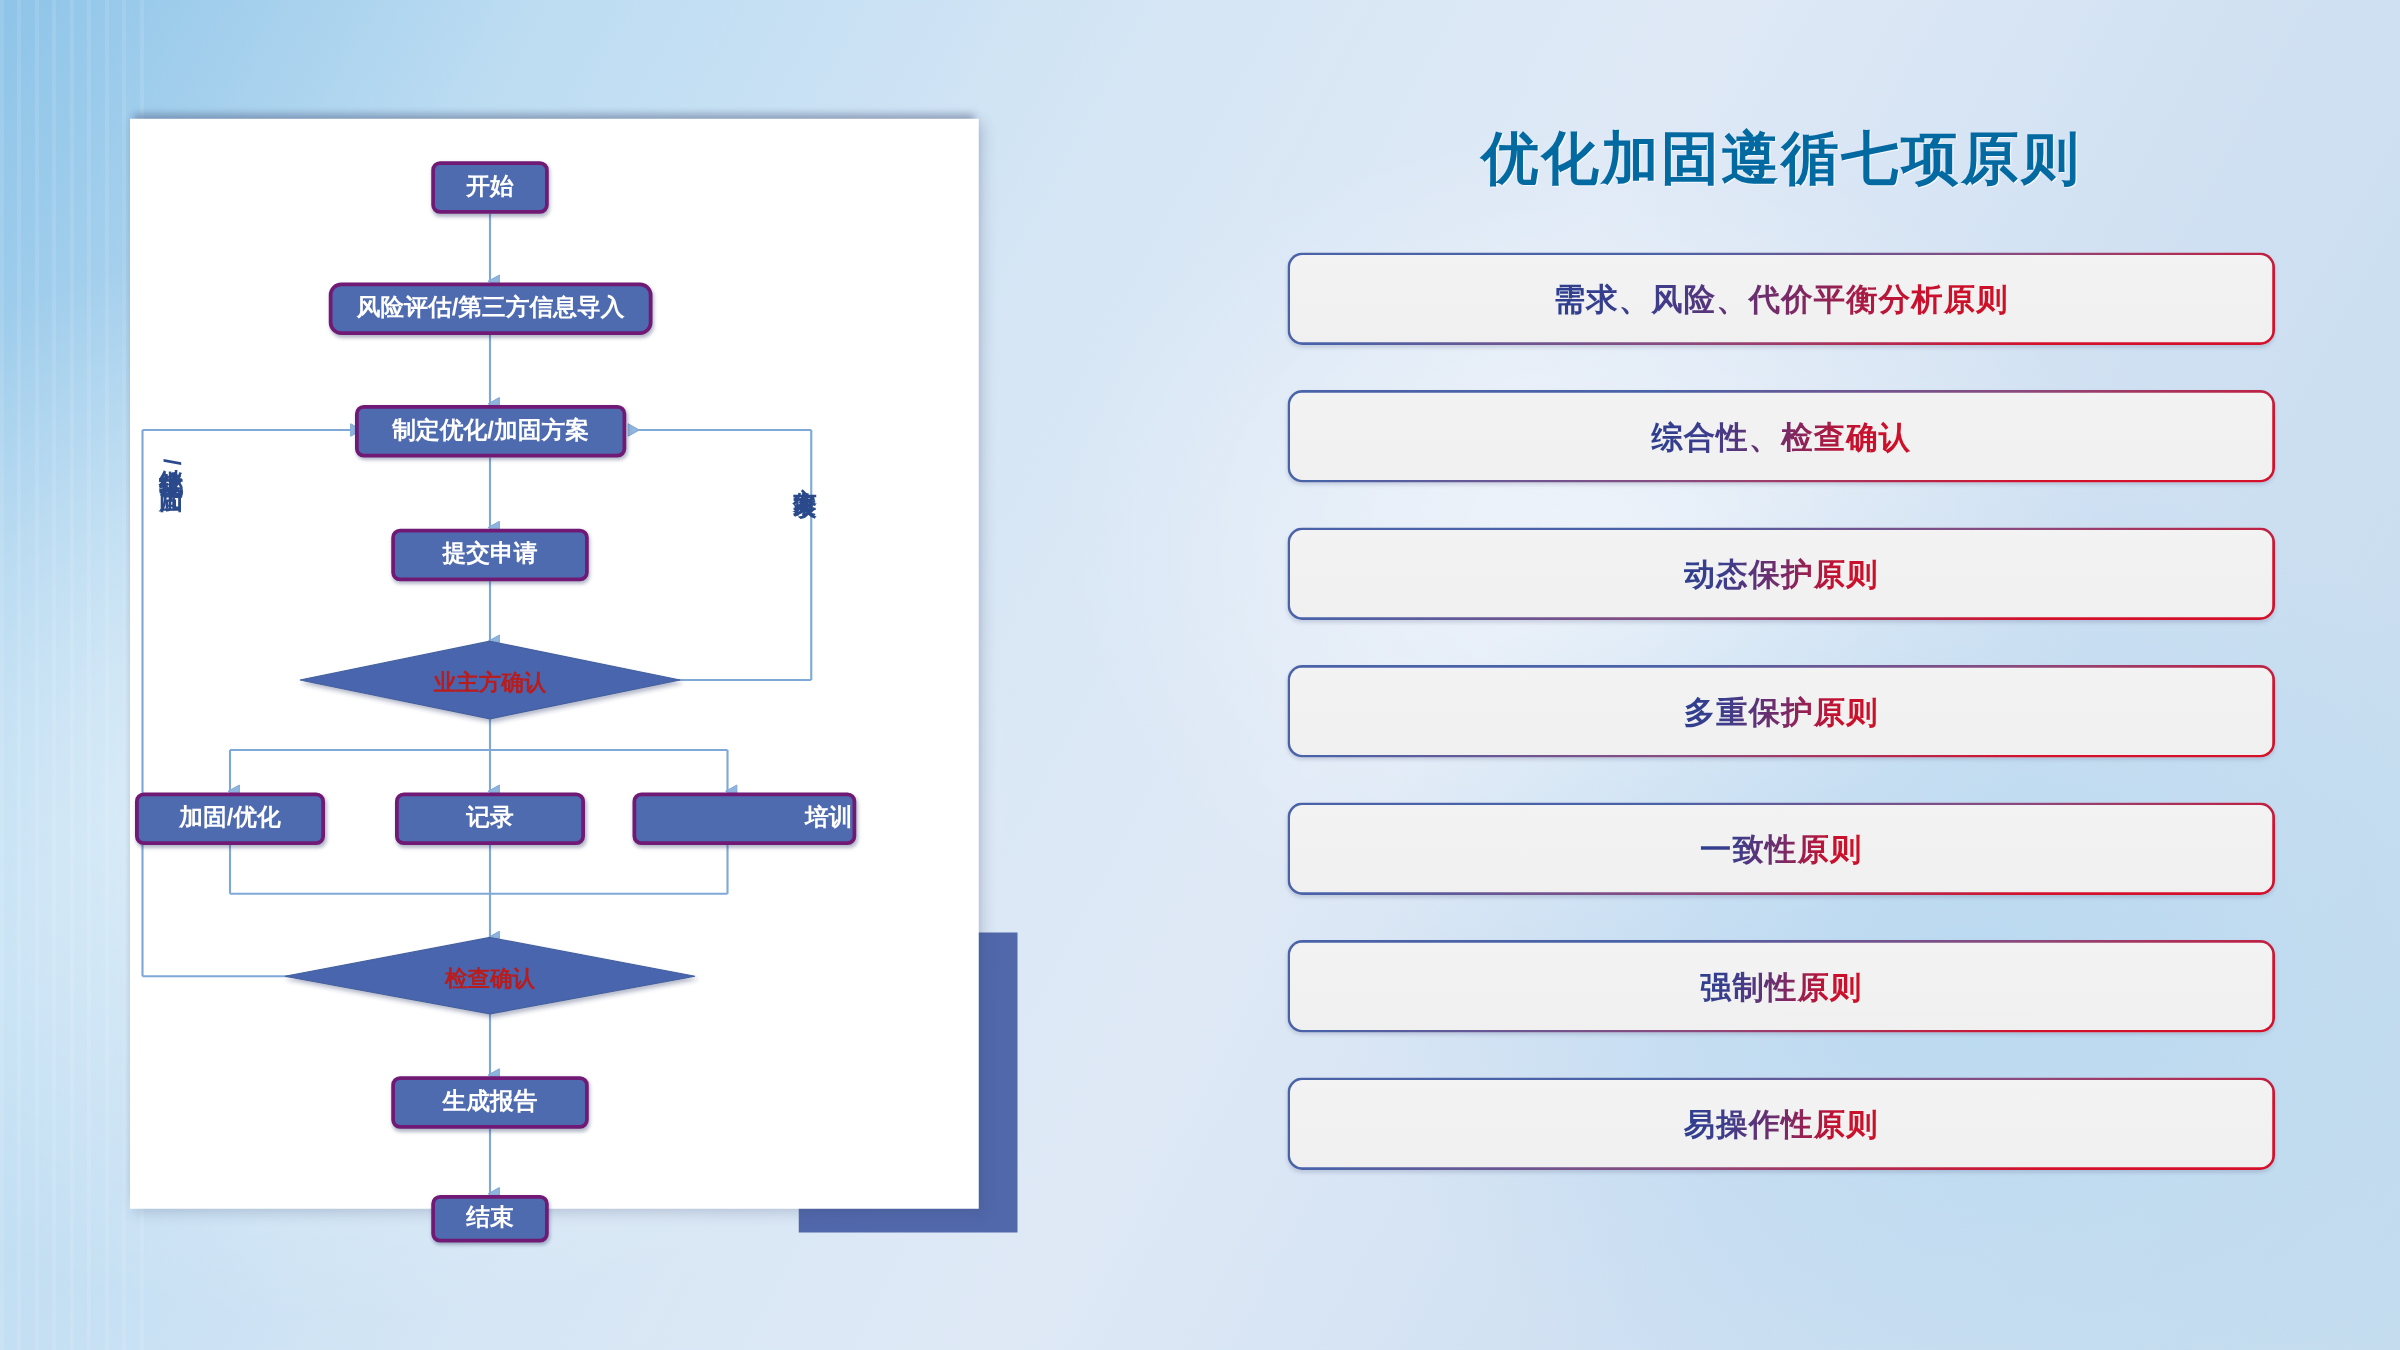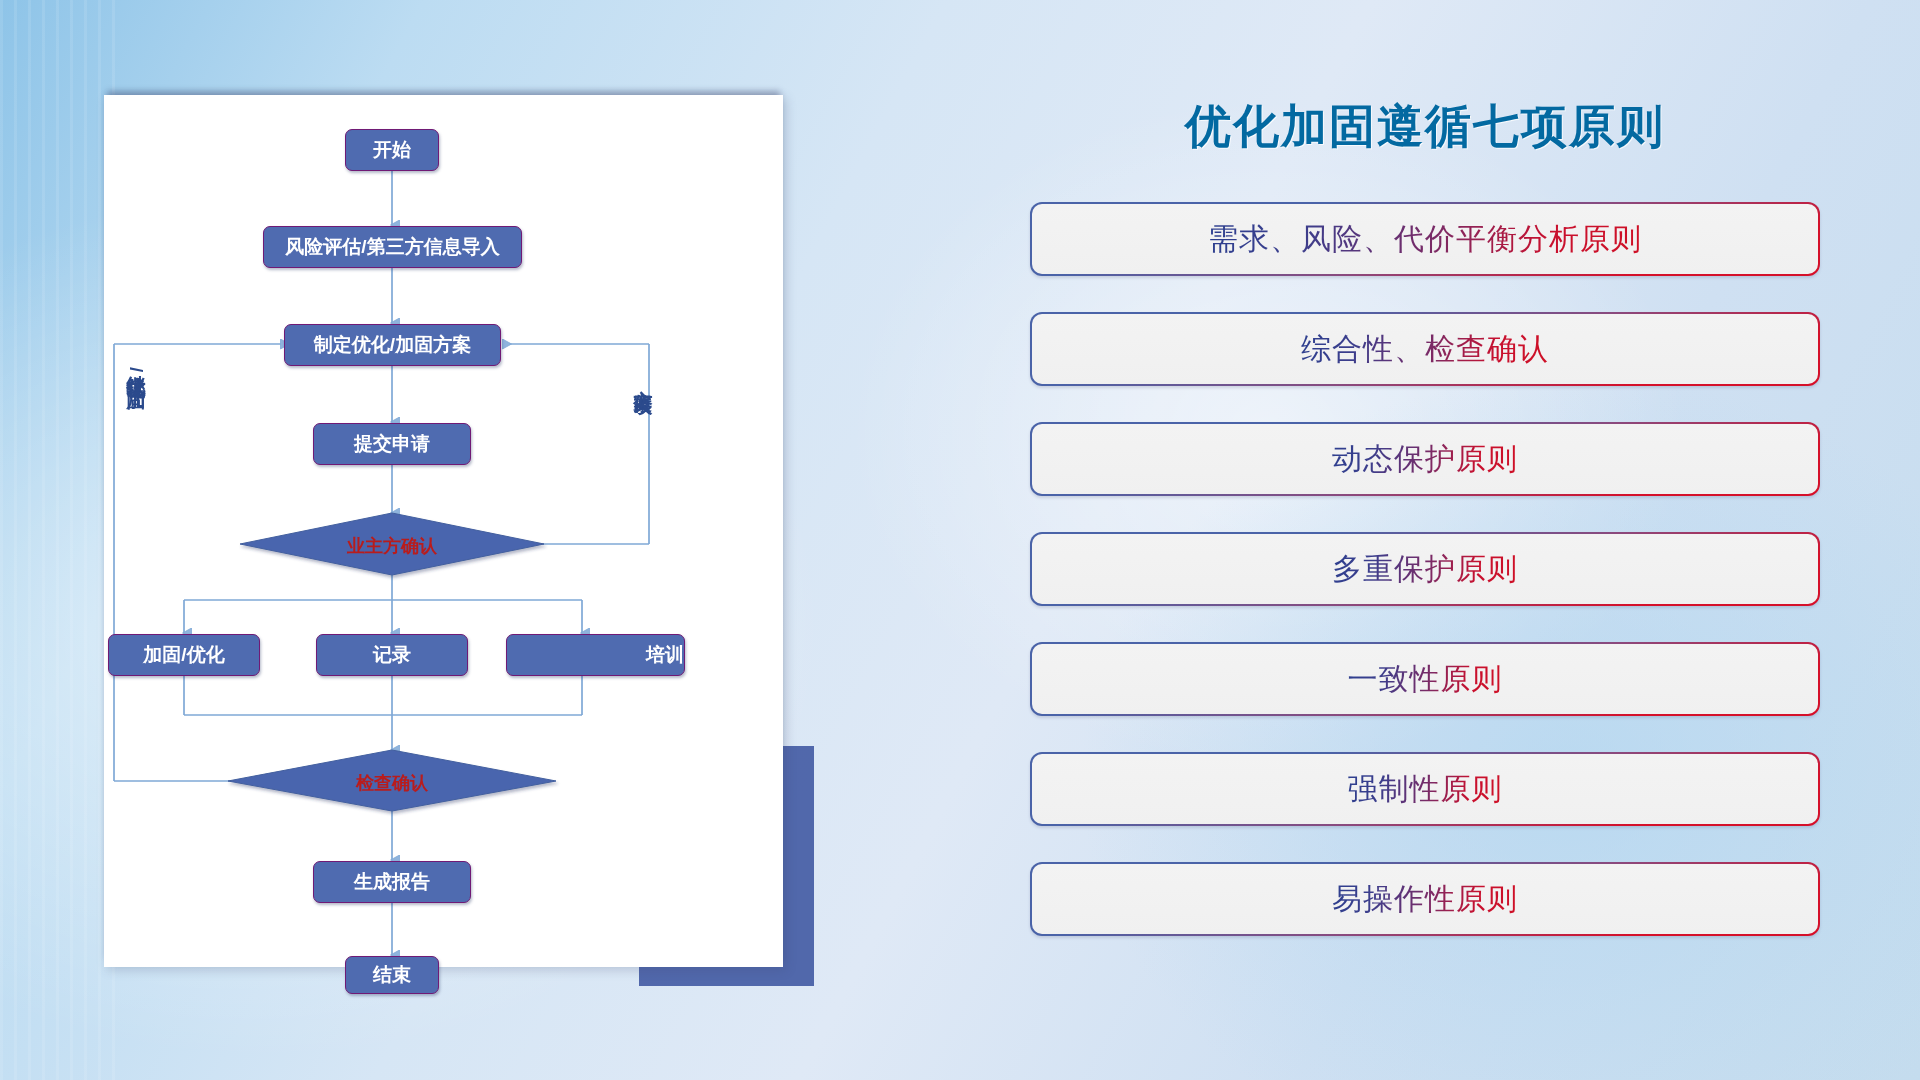--- a/index.html
+++ b/index.html
@@ -50,21 +50,21 @@
     display: flex; align-items: center; justify-content: center;
     color: #ffffff;
     font-weight: bold;
     text-align: center;
     line-height: 1.1;
     white-space: nowrap;
   }
   .node.proc {
     background: #4f6bb0;
     border-radius: 7px;
-    border: 1px solid #701a75;
+    border: 3px solid #701a75;
     box-shadow: 1px 2px 3px rgba(40,55,100,0.35);
     font-size: 19px;
   }
   .node.term { font-size: 19px; }
 
   .edge-label {
     position: absolute;
     color: #2b4a8c;
     font-size: 19px;
     font-weight: bold;
@@ -109,22 +109,22 @@
     display: flex; align-items: center; justify-content: center;
     border: 2px solid transparent;
     background-image:
       linear-gradient(#f3f3f3, #f0f0f0),
       linear-gradient(165deg, #4a63a8 0%, #4a63a8 28%, #8a4a7e 55%, #d5102a 82%, #d5102a 100%);
     background-origin: border-box;
     background-clip: padding-box, border-box;
     box-shadow: 0 2px 3px rgba(70,80,120,0.18);
   }
   .principle-item .ptext {
-    font-size: 30px;
-    font-weight: normal;
+    font-size: 25px;
+    font-weight: bold;
     letter-spacing: 1px;
     background: linear-gradient(100deg, #2d3f8f 0%, #3c3e8c 22%, #7a2a66 52%, #c8102e 78%, #cf1026 100%);
     -webkit-background-clip: text;
     background-clip: text;
     color: transparent;
     -webkit-text-fill-color: transparent;
   }
 </style>
 </head>
 <body>
@@ -186,21 +186,21 @@
     </g>
 
     <polygon points="288,418 440,449 288,480 136,449" fill="#4a65ae" stroke="#43609f" stroke-width="1" filter="url(#nshadow)"></polygon>
     <polygon points="288,655 452,686 288,716 124,686" fill="#4a65ae" stroke="#43609f" stroke-width="1" filter="url(#nshadow)"></polygon>
   </svg>
 
   <div class="node proc term" style="left:241px; top:34px; width:94px; height:42px;">
     <span>开始</span>
   </div>
 
-  <div class="node proc" style="left:159px; top:131px; width:259px; height:42px;">
+  <div class="node proc" style="left:159px; top:131px; width:259px; height:42px;border-radius:10px;">
     <span>风险评估/第三方信息导入</span>
   </div>
 
   <div class="node proc" style="left:180px; top:229px; width:217px; height:42px;">
     <span>制定优化/加固方案</span>
   </div>
 
   <div class="node proc" style="left:209px; top:328px; width:158px; height:42px;">
     <span>提交申请</span>
   </div>

